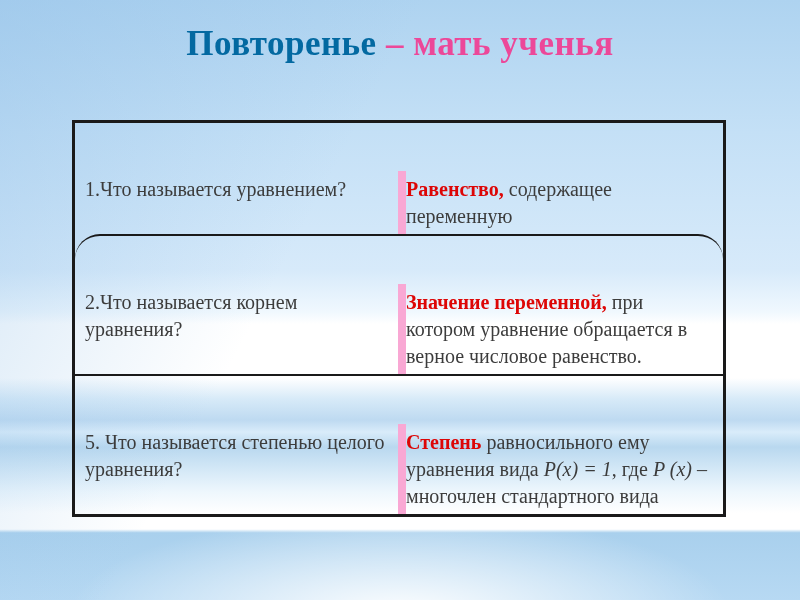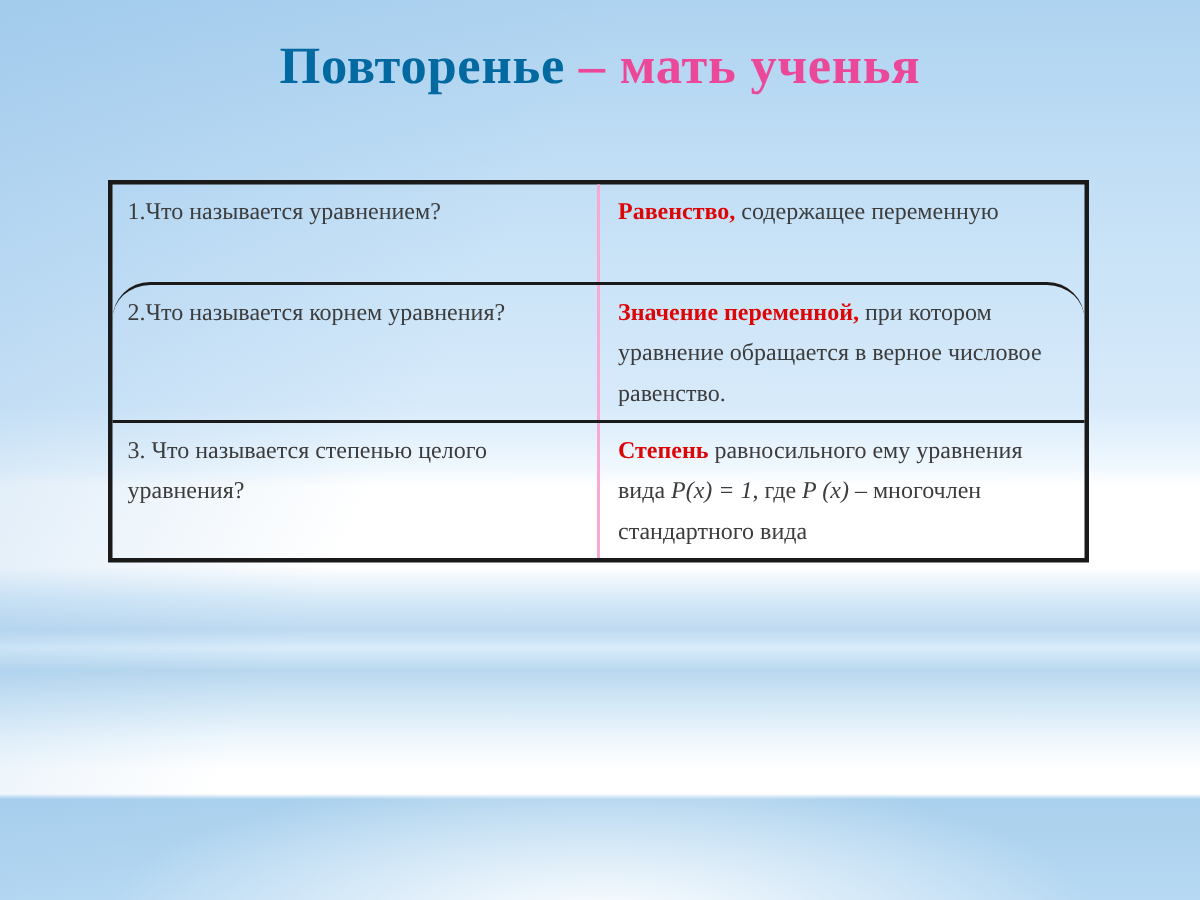--- a/index.html
+++ b/index.html
@@ -68,40 +68,41 @@
     border-top: 2px solid #1a1a1a;
   }
   .qa-row:nth-child(1) { min-height: 65px; }
   .qa-row:nth-child(2) { min-height: 86px; border-radius: 25px; }
   .qa-row:nth-child(3) { min-height: 72px; }
   .qa-row:nth-child(4) { min-height: 89px; }
   .qa-row:nth-child(5) { min-height: 107px; }
   .cell {
     box-sizing: border-box;
     padding: 5px 8px 4px 10px;
-    font-size: 16px;
+    font-size: 20px;
     line-height: 27px;
     color: #3c3c3c;
+    margin-top: 48px;
   }
   .a-cell {
-    border-left: 2px solid #f9a8d4;
-    padding-left: 12px;
+    border-left: 8px solid #f9a8d4;
+    padding-left: 0;
   }
 </style>
 </head>
 <body>
 
 <h1 class="slide-title"><span class="seg-navy">Повторенье </span><span class="seg-red">– мать ученья</span></h1>
 
 <div class="qa-table">
     <div class="qa-row">
     <div class="cell q-cell">1.Что называется уравнением?</div>
     <div class="cell a-cell"><span class="seg-red-bold">Равенство,</span><span class="seg-normal"> содержащее переменную</span></div>
   </div>
     <div class="qa-row">
     <div class="cell q-cell">2.Что называется корнем уравнения?</div>
     <div class="cell a-cell"><span class="seg-red-bold">Значение переменной,</span><span class="seg-normal"> при котором уравнение обращается в верное числовое равенство.</span></div>
   </div>
     <div class="qa-row">
-    <div class="cell q-cell">3. Что называется степенью целого уравнения?</div>
+    <div class="cell q-cell">5. Что называется степенью целого уравнения?</div>
     <div class="cell a-cell"><span class="seg-red-bold">Степень</span><span class="seg-normal">  равносильного ему уравнения вида </span><span class="seg-italic">P(x) = 1</span><span class="seg-normal">, где </span><span class="seg-italic">P (x)</span><span class="seg-normal"> – многочлен стандартного вида</span></div>
   </div>
   </div>
 
 </body></html>

